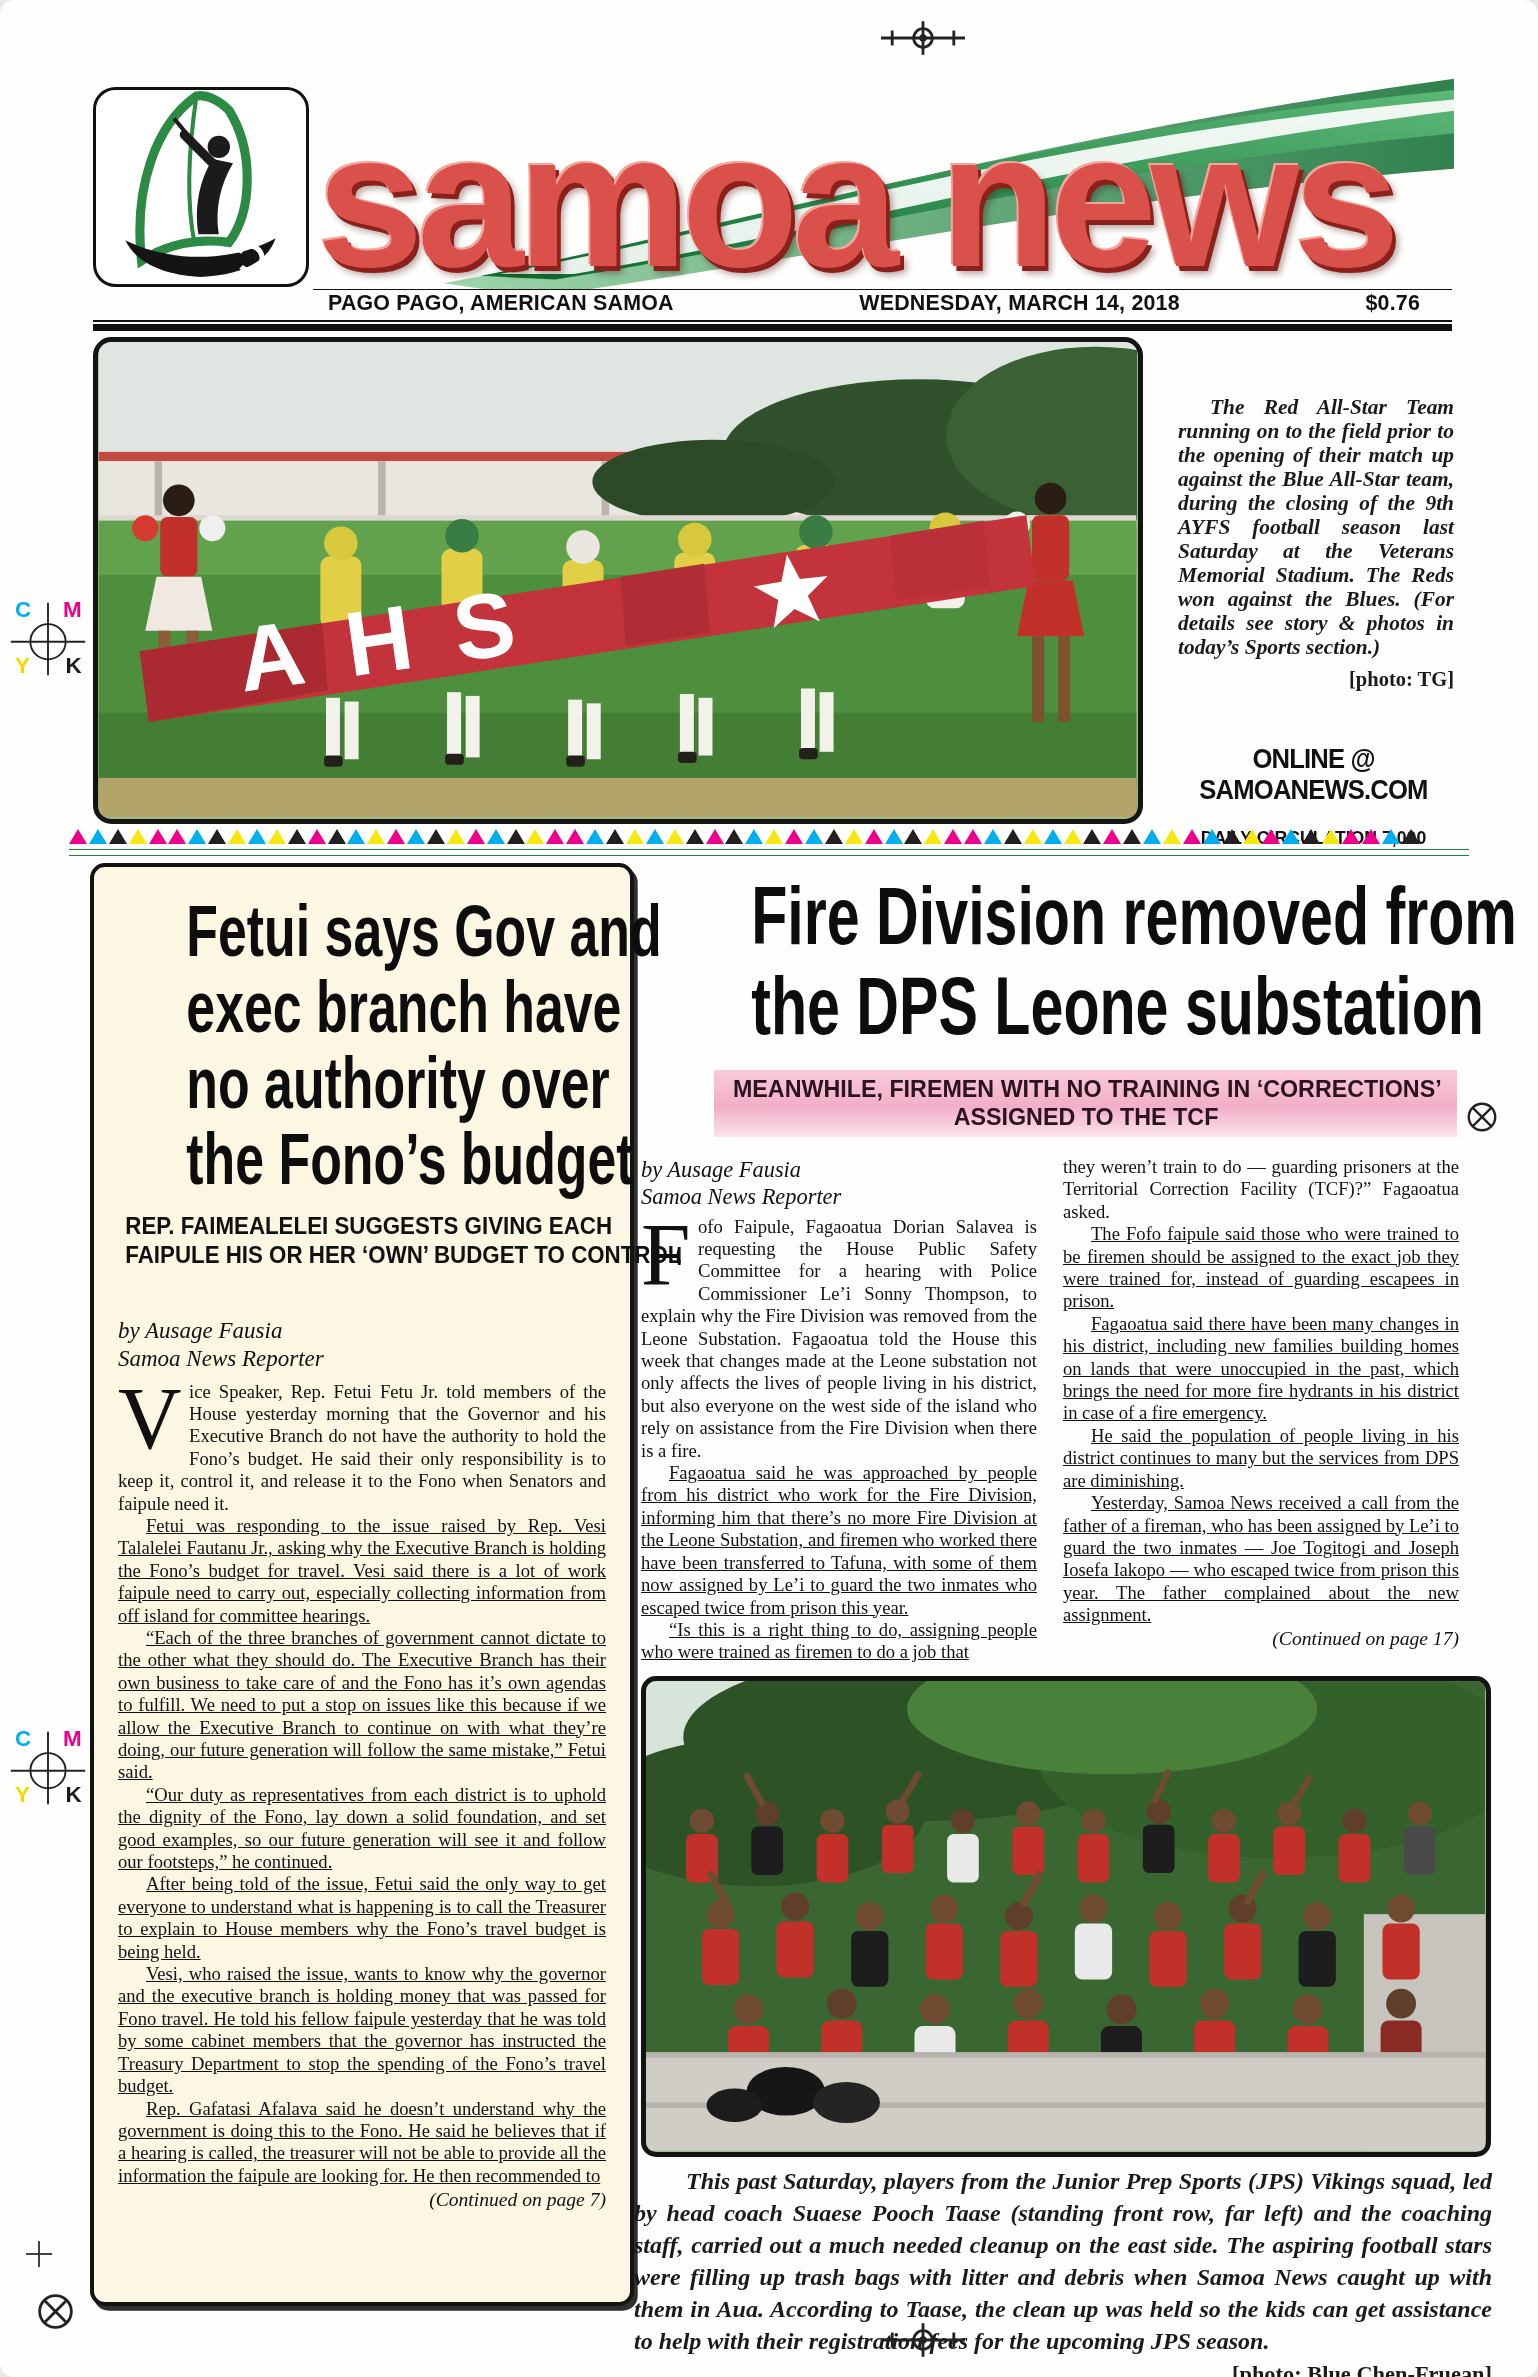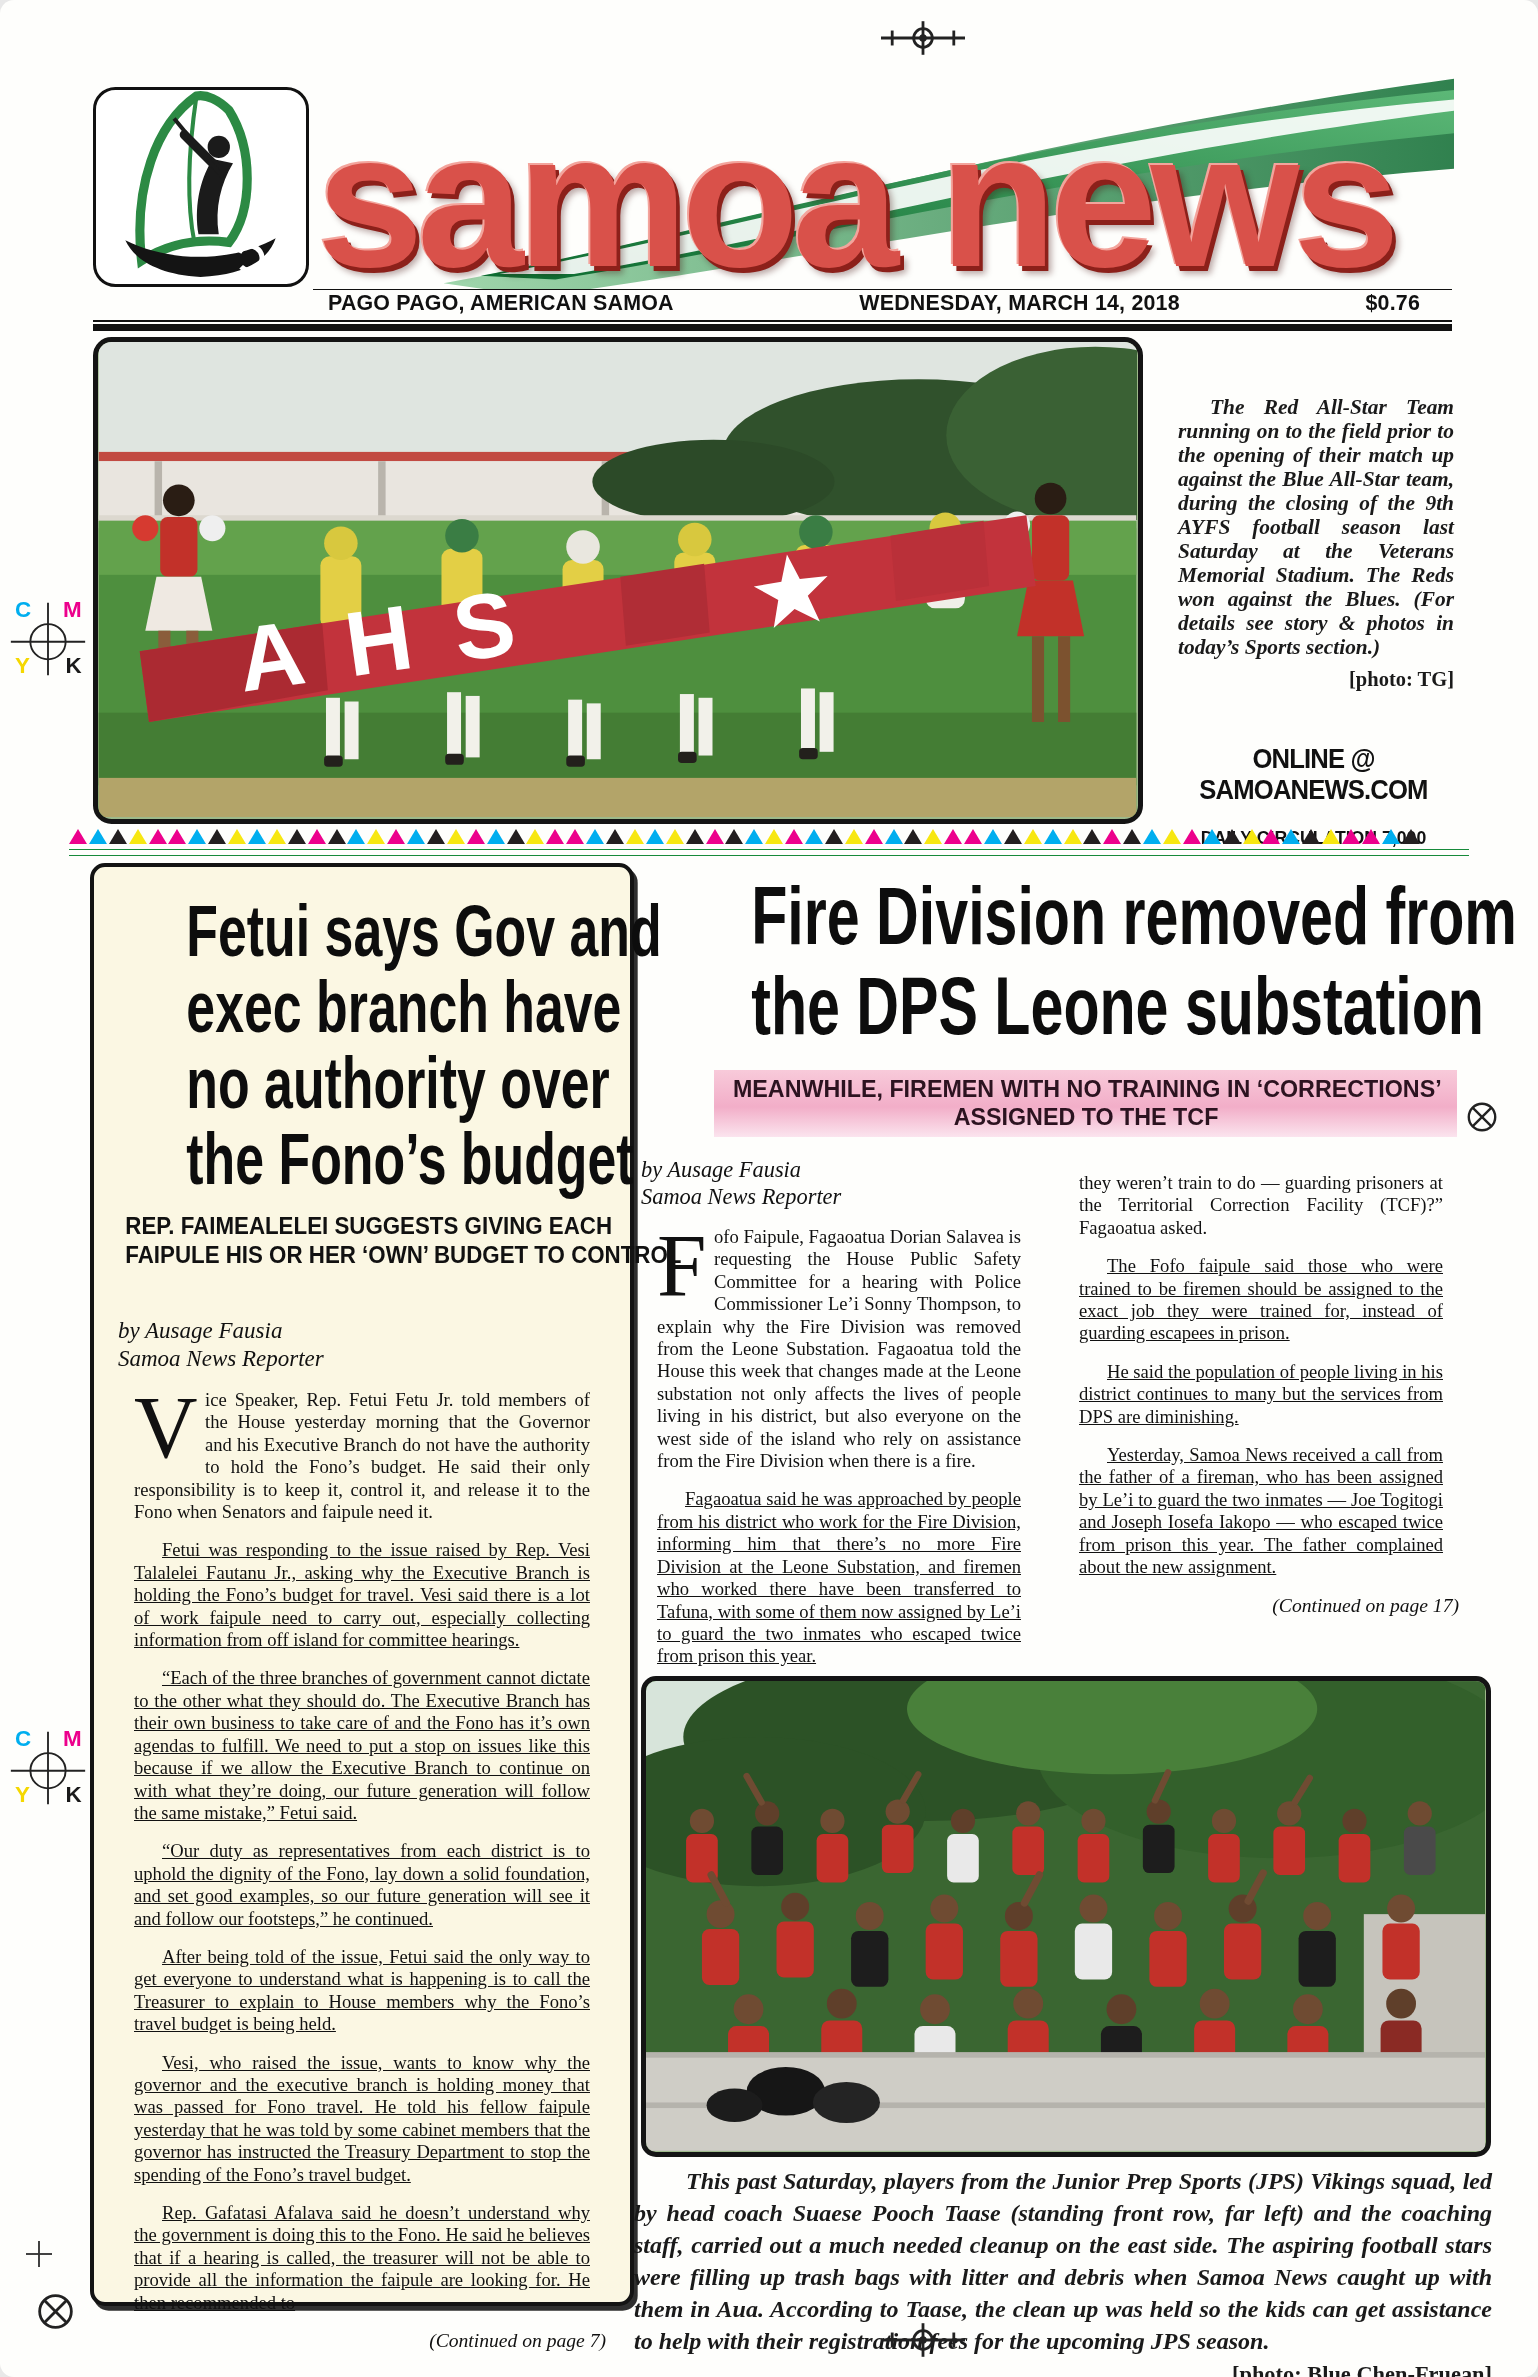--- a/index.html
+++ b/index.html
@@ -56,21 +56,21 @@
            white-space:nowrap;text-align:center;}
   .left-box{left:90px;top:863px;width:544px;height:1443px;box-sizing:border-box;background:#fbf7e3;
             border:4.7px solid #131313;border-radius:15px;padding:26px 24px 17px;box-shadow:3.7px 4.7px 0 rgba(10,10,10,.85);}
   .left-box .hl-line{font-size:72px;line-height:76px;transform:scaleX(.72);}
   .subhead{margin-top:15px;text-align:center;}
   .subhead .sh-line{display:block;font-family:"Liberation Sans",sans-serif;font-weight:bold;
                     font-size:23px;line-height:29px;transform:scaleX(.97);white-space:nowrap;}
   .byline{margin-top:47px;font-weight:normal;font-style:italic;font-size:23px;line-height:28px;}
   .byline.small{font-size:22.4px;line-height:27px;margin-top:0;margin-bottom:5.6px;}
   .body-copy{margin-top:7.5px;font-size:18.6px;line-height:22.4px;text-align:justify;}
-  .body-copy p{margin:16px;}
+  .body-copy p{margin:0;}
   .body-copy p.ind{text-indent:28px;text-decoration:underline;}
   .dropcap{float:left;font-size:88px;line-height:65px;padding:5.6px 7.5px 0 0;font-weight:normal;}
   .dropcap.f{font-size:89px;line-height:67px;}
   .continued{text-align:right;font-style:italic;font-size:19.6px;margin-top:1.9px;}
   
   .right-headline{left:640px;top:871px;width:824px;}
   .right-headline .hl-line{font-size:81px;line-height:90px;transform:scaleX(.73);}
   .kicker{left:714px;top:1070px;width:743px;box-sizing:border-box;padding:4.7px 7.5px 6.5px;
           background:linear-gradient(180deg,#f8cada 0%,#f2aec8 55%,#fbe4ee 100%);text-align:center;}
   .kicker .kick-line{display:block;font-family:"Liberation Sans",sans-serif;font-weight:bold;
@@ -383,20 +383,21 @@
       <div class="body-copy" style="margin-top:0;">
         <p><span class="dropcap f">F</span><span>ofo Faipule, Fagaoatua Dorian Salavea is requesting the House Public Safety Committee for a hearing with Police Commissioner Le’i Sonny Thompson, to explain why the Fire Division was removed from the Leone Substation. Fagaoatua told the House this week that changes made at the Leone substation not only affects the lives of people living in his district, but also everyone on the west side of the island who rely on assistance from the Fire Division when there is a fire.</span></p>
         <p class="ind">Fagaoatua said he was approached by people from his district who work for the Fire Division, informing him that there’s no more Fire Division at the Leone Substation, and firemen who worked there have been transferred to Tafuna, with some of them now assigned by Le’i to guard the two inmates who escaped twice from prison this year.</p>
         <p class="ind">“Is this is a right thing to do, assigning people who were trained as firemen to do a job that</p>
       </div>
     </div>
     <div class="col">
       <div class="body-copy" style="margin-top:0;">
         <p>they weren’t train to do — guarding prisoners at the Territorial Correction Facility (TCF)?” Fagaoatua asked.</p>
         <p class="ind">The Fofo faipule said those who were trained to be firemen should be assigned to the exact job they were trained for, instead of guarding escapees in prison.</p>
+        <p class="ind">Fagaoatua said there have been many changes in his district, including new families building homes on lands that were unoccupied in the past, which brings the need for more fire hydrants in his district in case of a fire emergency.</p>
         <p class="ind">He said the population of people living in his district continues to many but the services from DPS are diminishing.</p>
         <p class="ind">Yesterday, Samoa News received a call from the father of a fireman, who has been assigned by Le’i to guard the two inmates — Joe Togitogi and Joseph Iosefa Iakopo — who escaped twice from prison this year. The father complained about the new assignment.</p>
         <div class="continued">(Continued on page 17)</div>
       </div>
     </div>
   </div>
 
   <div class="abs photo-frame bottom-photo">
     <svg width="839" height="470" viewBox="0 0 900 504">
       <rect x="0" y="0" width="900" height="504" fill="#3a6631"></rect>

